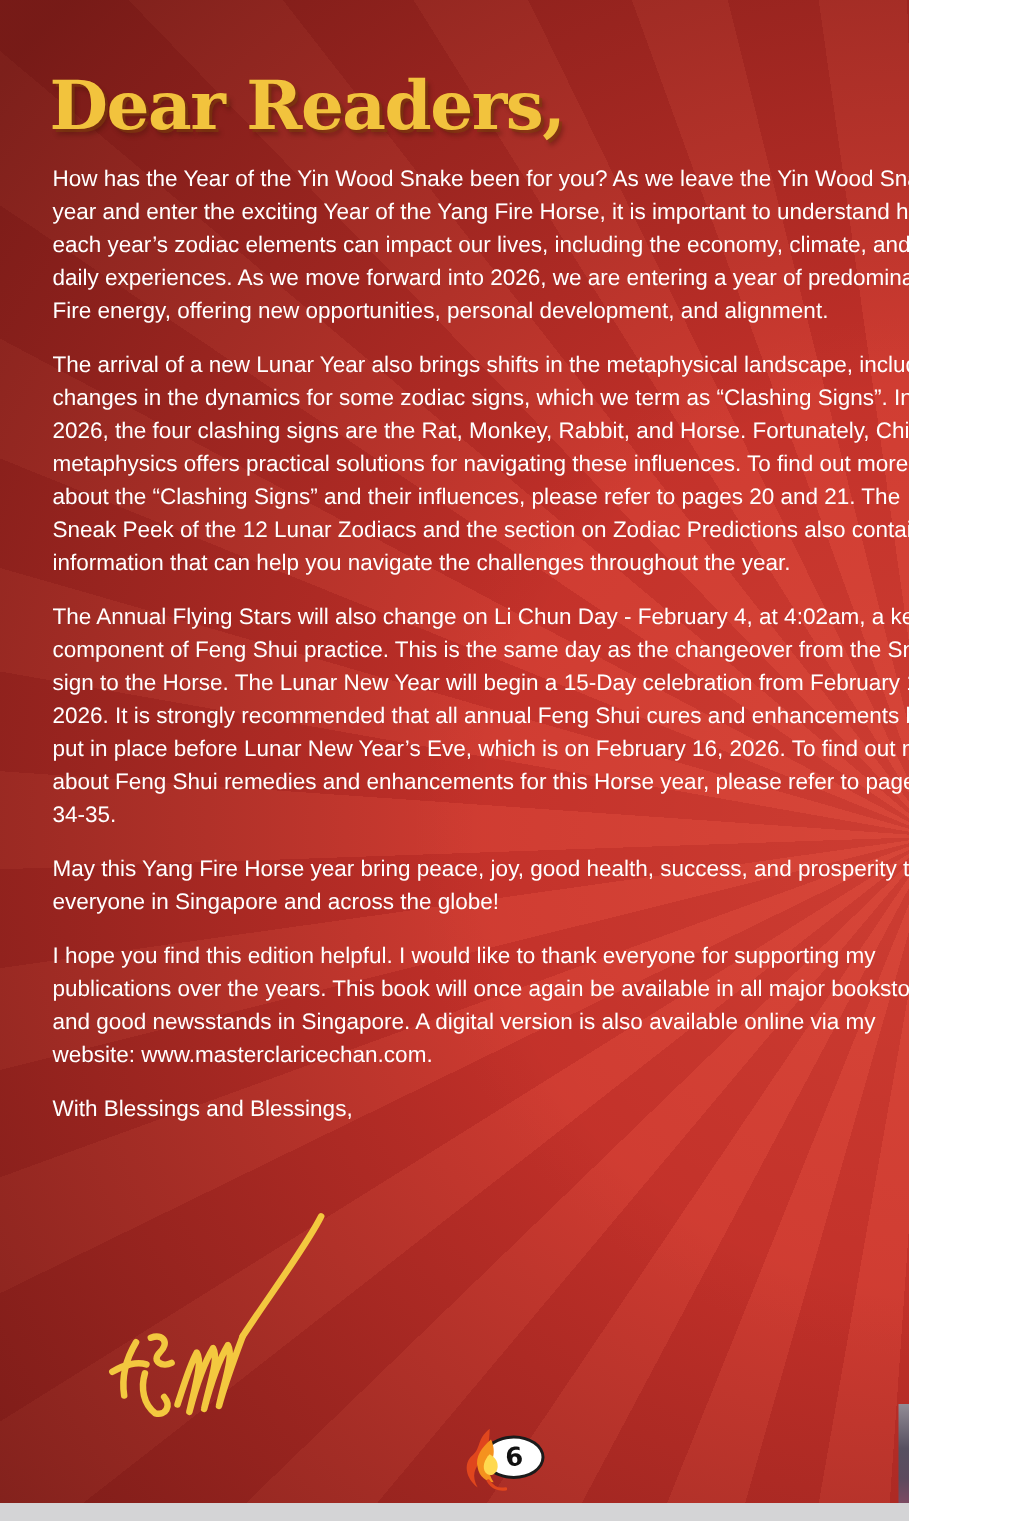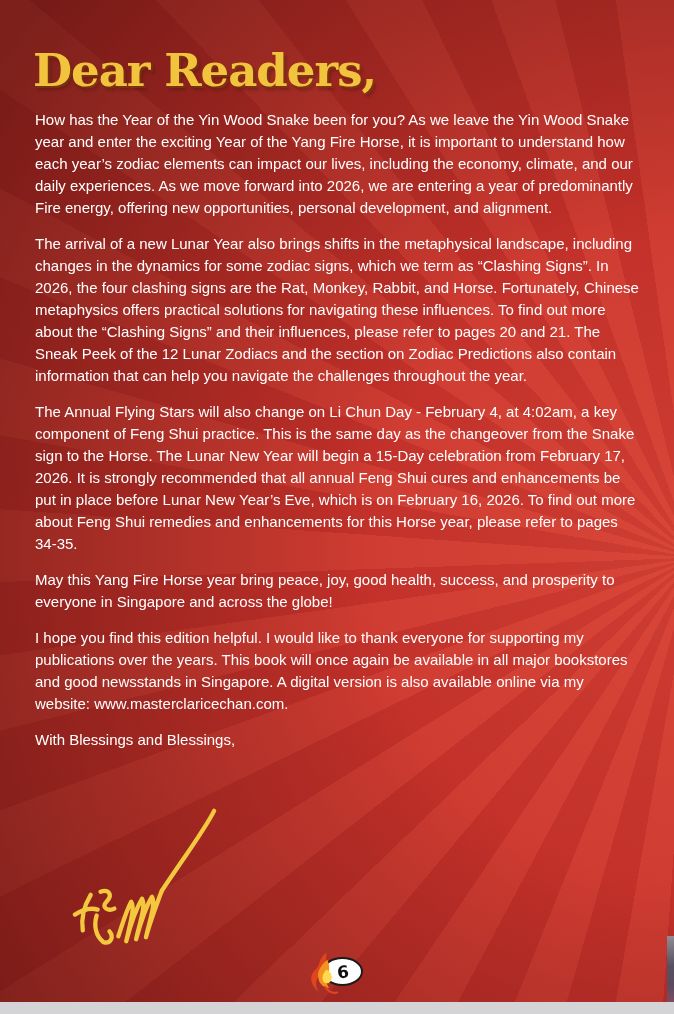--- a/index.html
+++ b/index.html
@@ -1,20 +1,20 @@
 <!DOCTYPE html>
 <html><head>
 <meta charset="utf-8">
 <style>
   html, body { margin: 0; padding: 0; }
   body { width: 674px; height: 1014px; font-family: "Liberation Sans", sans-serif; }
 
   .page {
     position: relative;
-    width: 674px;
+    width: 606px;
     height: 1014px;
     overflow: hidden;
     background-color: #c53028;
     background-image:
       radial-gradient(circle at 103% 55%, rgba(255,125,95,0.18) 0%, rgba(255,125,95,0) 42%),
       radial-gradient(circle at 103% 55%, rgba(0,0,0,0) 36%, rgba(50,7,7,0.52) 96%),
       repeating-conic-gradient(from 160deg at 103% 55%, #cf3b31 0deg 6deg, #c23029 6deg 12deg);
   }
 
   .title {

